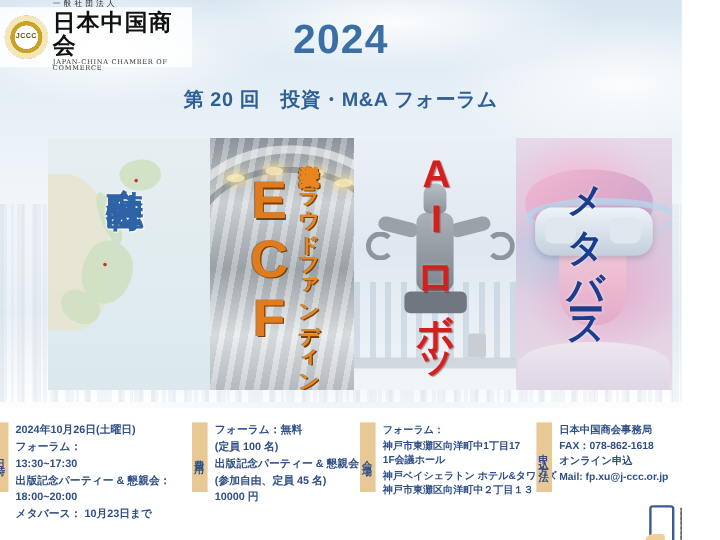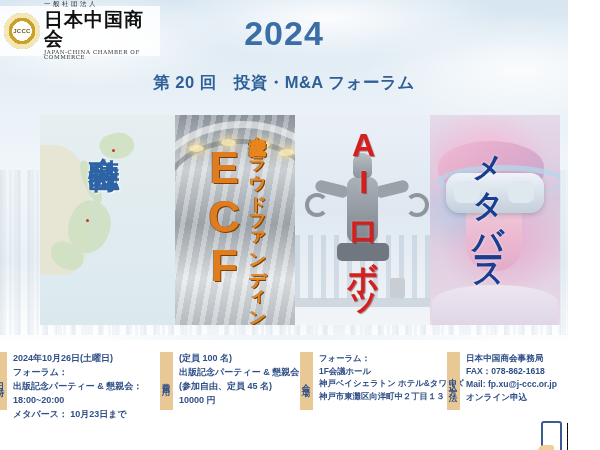--- a/index.html
+++ b/index.html
@@ -255,53 +255,56 @@
     </div>
   </div>
 
   <div class="info">
 
     <div class="col c1">
       <div class="tagbar">日時</div>
       <div class="lines">
         <div>2024年10月26日(土曜日)</div>
         <div>フォーラム：</div>
+        <div>13:30~17:30</div>
         <div>出版記念パーティー &amp; 懇親会：</div>
         <div>18:00~20:00</div>
         <div>メタバース： 10月23日まで</div>
       </div>
     </div>
 
     <div class="col c2">
       <div class="tagbar">費用</div>
       <div class="lines">
+        <div>フォーラム：無料</div>
         <div>(定員 100 名)</div>
         <div>出版記念パーティー &amp; 懇親会：</div>
         <div>(参加自由、定員 45 名)</div>
         <div>10000 円</div>
       </div>
     </div>
 
     <div class="col c3">
       <div class="tagbar">会場</div>
       <div class="lines">
         <div>フォーラム：</div>
+        <div>神戸市東灘区向洋町中1丁目17</div>
         <div>1F会議ホール</div>
         <div>神戸ベイシェラトン ホテル&amp;タワーズ</div>
         <div>神戸市東灘区向洋町中２丁目１３</div>
       </div>
     </div>
 
     <div class="col c4">
       <div class="tagbar">申込方法</div>
       <div class="lines">
         <div>日本中国商会事務局</div>
         <div>FAX：078-862-1618</div>
+        <div>オンライン申込</div>
         <div>Mail: fp.xu@j-ccc.or.jp</div>
-        <div>オンライン申込</div>
       </div>
       <div class="apply-media">
         <div class="phone"></div>
         <div class="qr"></div>
       </div>
     </div>
 
   </div>
 </div>
 

